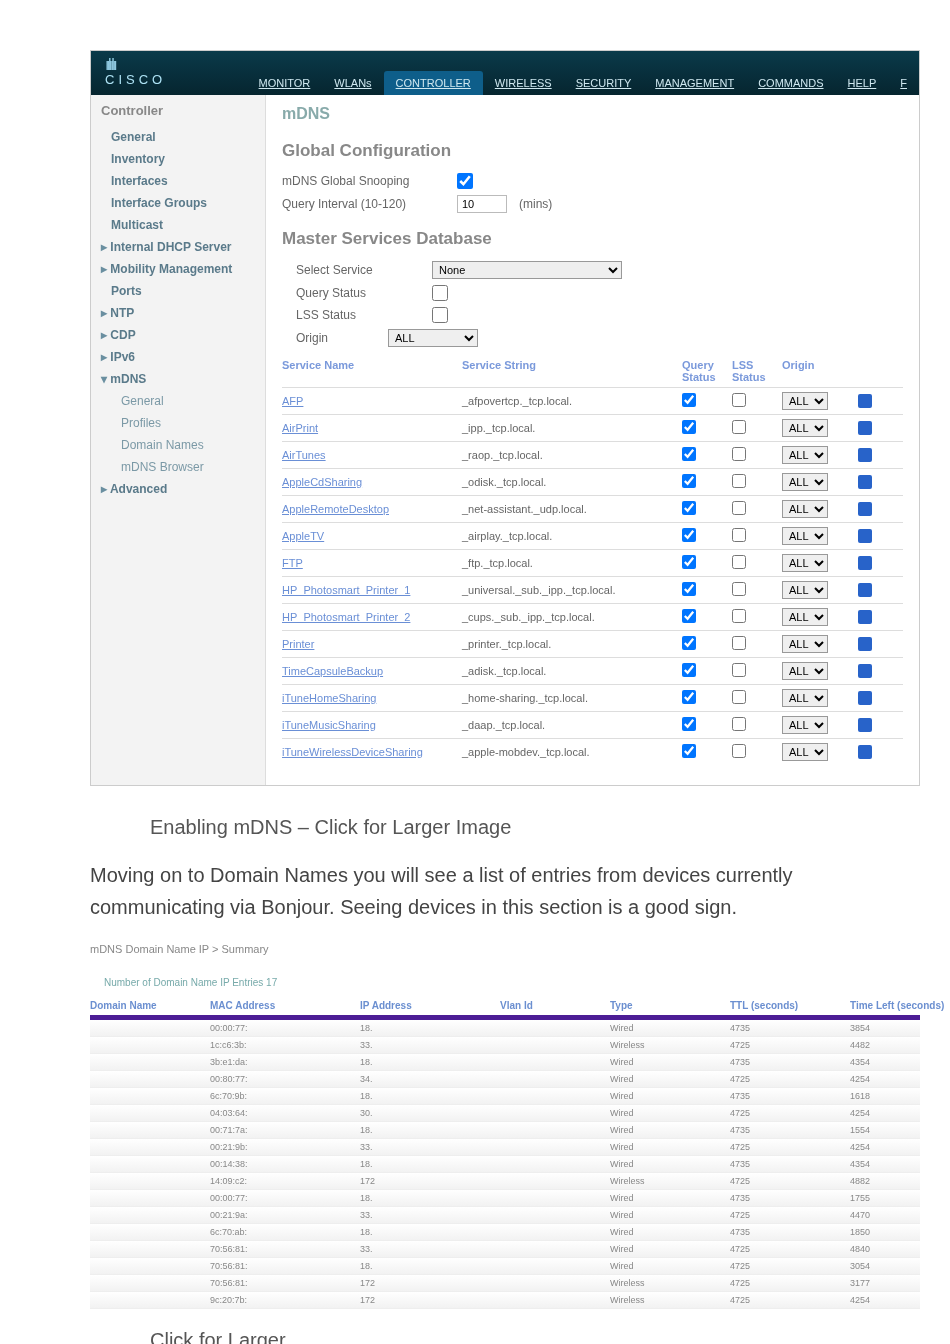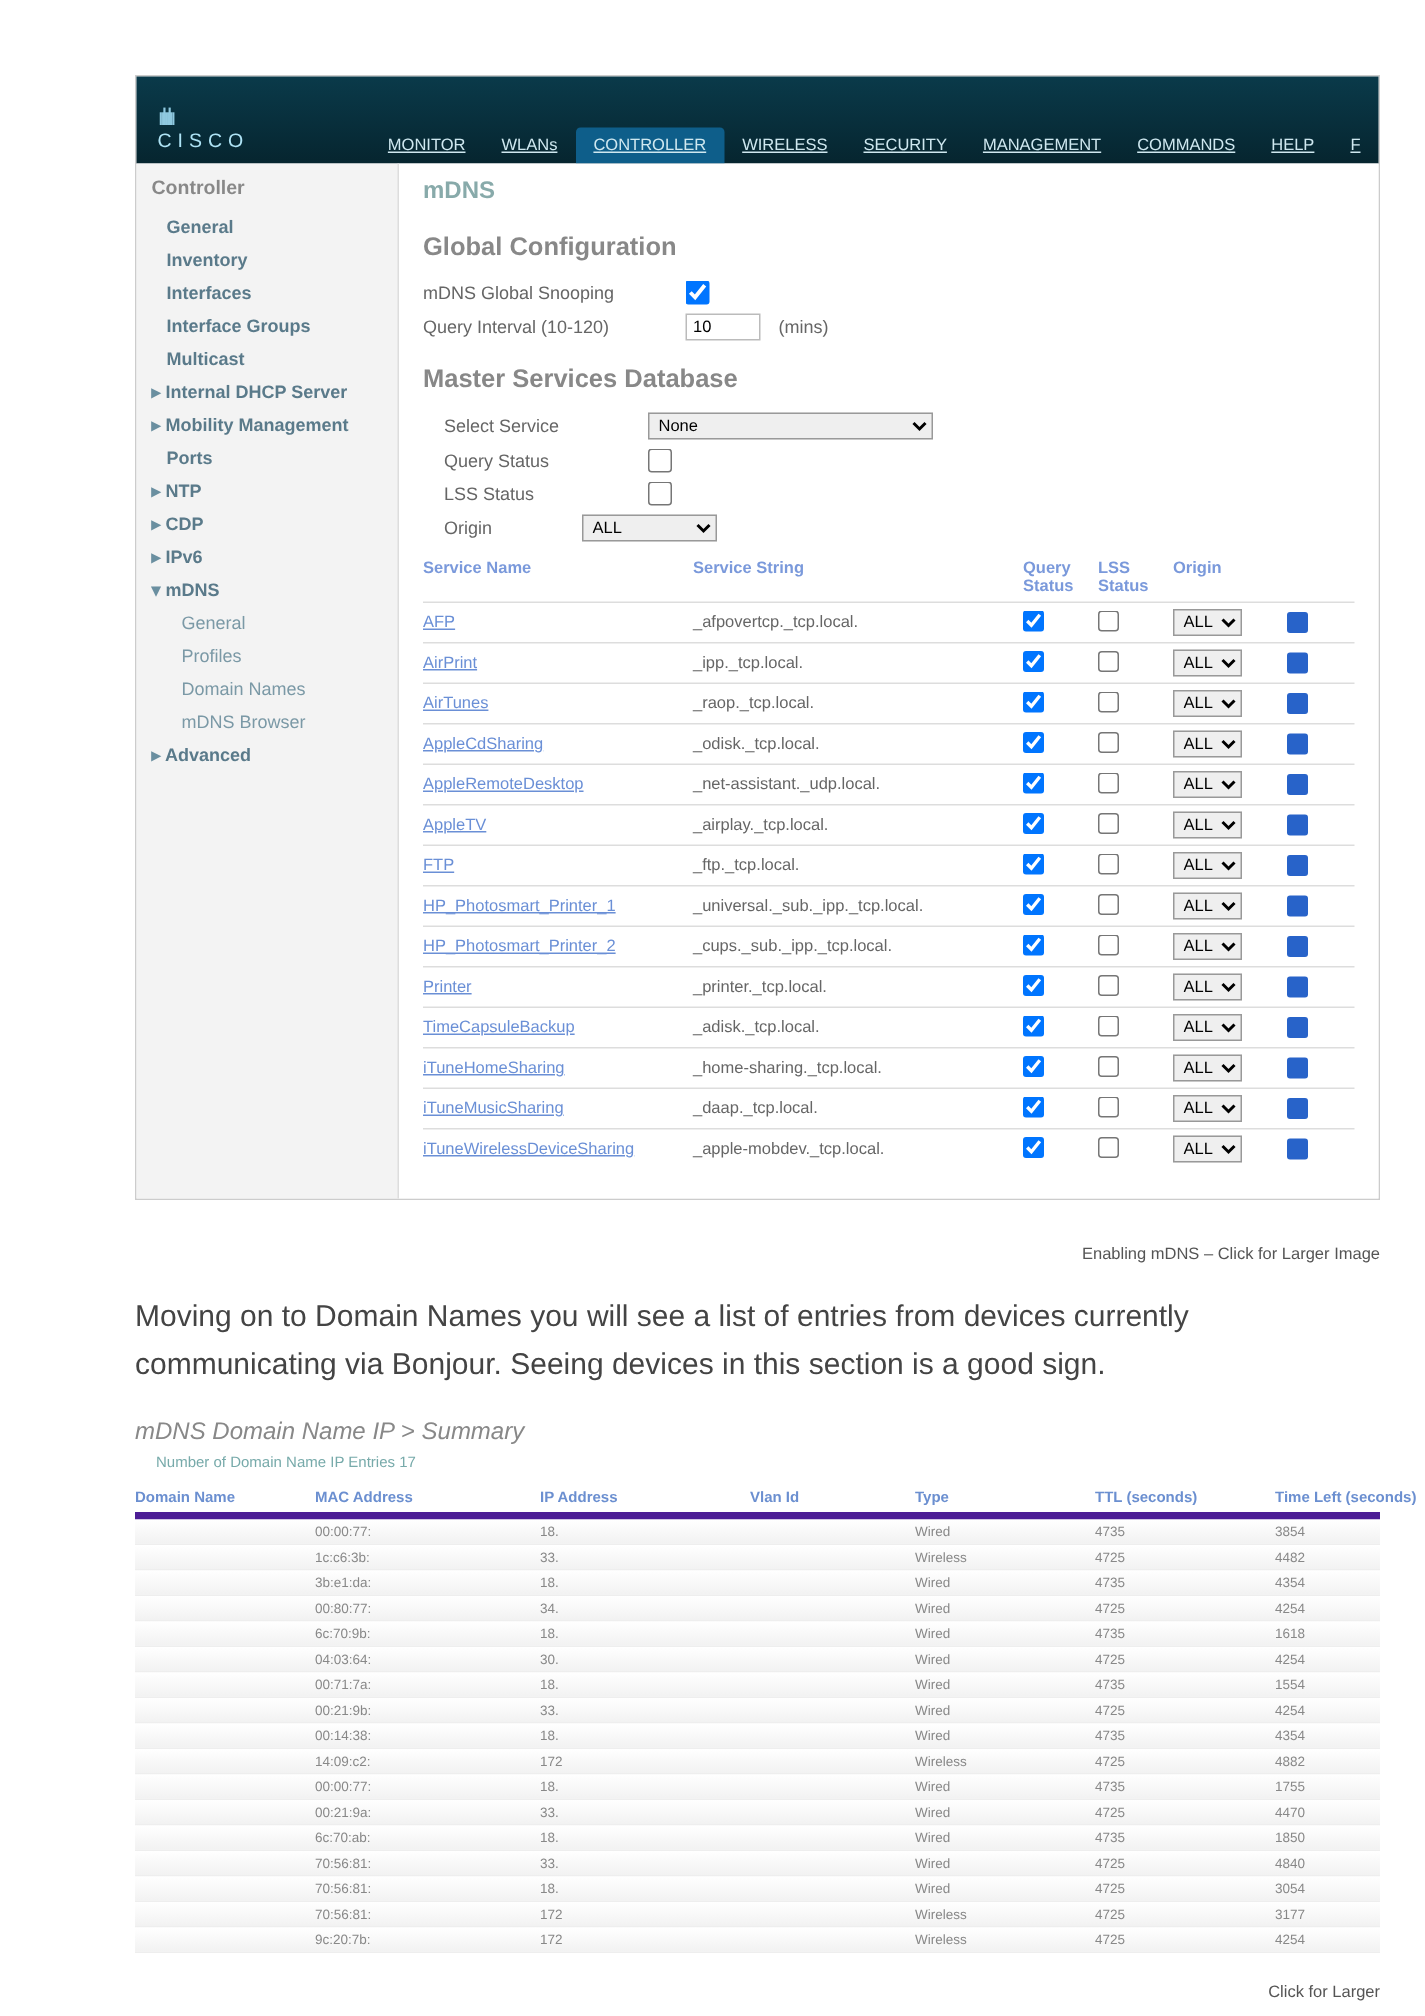--- a/index.html
+++ b/index.html
@@ -1,19 +1,19 @@
 <!DOCTYPE html>
 <html><head>
   <meta charset="utf-8">
   <style>
     * { box-sizing: border-box; margin: 0; padding: 0; }
     body { font-family: Arial, sans-serif; background: #fff; width: 950px; font-size: 13px; color: #555; }
     .wrap { padding: 50px 30px 30px 90px; }
     .shot1 { border: 1px solid #ccc; background: #fafafa; margin-bottom: 30px; }
-    .topbar { background: linear-gradient(#0a3a4a, #06252f); color: #fff; display: flex; align-items: flex-end; height: 58px; }
+    .topbar { background: linear-gradient(#0a3a4a, #06252f); color: #fff; display: flex; align-items: flex-end; height: 44px; }
     .logo-cell { width: 175px; padding: 4px 14px 8px; }
     .logo-bars { color: #8fc9e0; font-size: 16px; letter-spacing: -3px; margin-bottom: -2px; }
     .logo-txt { font-family: Liberation Sans, sans-serif; font-size: 13px; letter-spacing: 4px; color: #aee3f5; }
     .tabs { display: flex; gap: 0; font-size: 11px; flex: 1; height: 24px; align-items: center; }
     .tab { color: #cfe8f0; padding: 6px 12px; text-decoration: underline; cursor: pointer; }
     .tab.active { background: #0e5e8a; border-radius: 3px 3px 0 0; }
     .body { display: flex; }
     .sidebar { width: 175px; background: #f3f3f3; border-right: 1px solid #ddd; padding: 8px 10px 20px; font-size: 12px; color: #5f7f8e; min-height: 580px;}
     .sidebar .sh { font-weight: bold; color: #888; font-size: 13px; margin-bottom: 8px;}
     .sidebar .itm { padding: 4px 4px 4px 10px; color: #6a8fa0; cursor: pointer;}
@@ -30,24 +30,24 @@
     .frow input[type=checkbox]{ width:16px; height:16px;}
     .btn { background: linear-gradient(#e8e8e8,#d0d0d0); border:1px solid #999; border-radius:4px; padding:3px 14px; font-size:11px; color:#555; cursor:pointer;}
     select.sm { font-size:11px; border:1px solid #999; padding:1px 2px;}
     .svc-hdr { display: grid; grid-template-columns: 180px 220px 50px 50px 60px 30px; font-size: 11px; font-weight: bold; color: #7a99db; padding: 6px 0 4px;}
     .svc-row { display: grid; grid-template-columns: 180px 220px 50px 50px 60px 30px; font-size: 11px; align-items: center; border-top: 1px solid #ddd; padding: 4px 0;}
     .svc-row a { color: #6a8fd6; text-decoration: underline; cursor:pointer;}
     .svc-row .str { color: #666; }
     .svc-row input[type=checkbox]{ width:14px; height:14px;}
     .dd { display:flex; align-items:center; gap:2px; justify-content: flex-end;}
     .sq { width:14px; height:14px; background:#2863c9; display:inline-block; border-radius:2px;}
-    .caption { font-size: 11px; color: #555; margin: 20px 0 20px 60px; text-align: right; }
+    .caption { font-size: 20px; color: #555; margin: 20px 0 20px 60px; }
     .para { font-size: 20px; color: #444; line-height: 1.6; margin: 10px 20px 20px 0; }
     .shot2 { margin: 0 0 20px; }
-    .s2title { font-size: 16px; color: #888; margin-bottom: 6px; font-style: italic;}
+    .s2title { font-size: 11px; color: #888; margin-bottom: 22px;}
     .s2sub { font-size: 10px; color: #7aa; margin-bottom: 8px; padding-left: 14px;}
     .dn-head { display:grid; grid-template-columns: 120px 150px 140px 110px 120px 120px 120px; font-size:10px; color:#6b8fd0; font-weight:bold; border-bottom:5px solid #4c1d95; padding:4px 0;}
     .dn-row { display:grid; grid-template-columns: 120px 150px 140px 110px 120px 120px 120px; font-size:9px; color:#888; border-bottom:1px solid #eee; padding:3px 0; background: linear-gradient(#fff,#f2f2f2);}
   </style>
 </head>
 <body>
 
 <div class="wrap">
 
   <div class="shot1">

